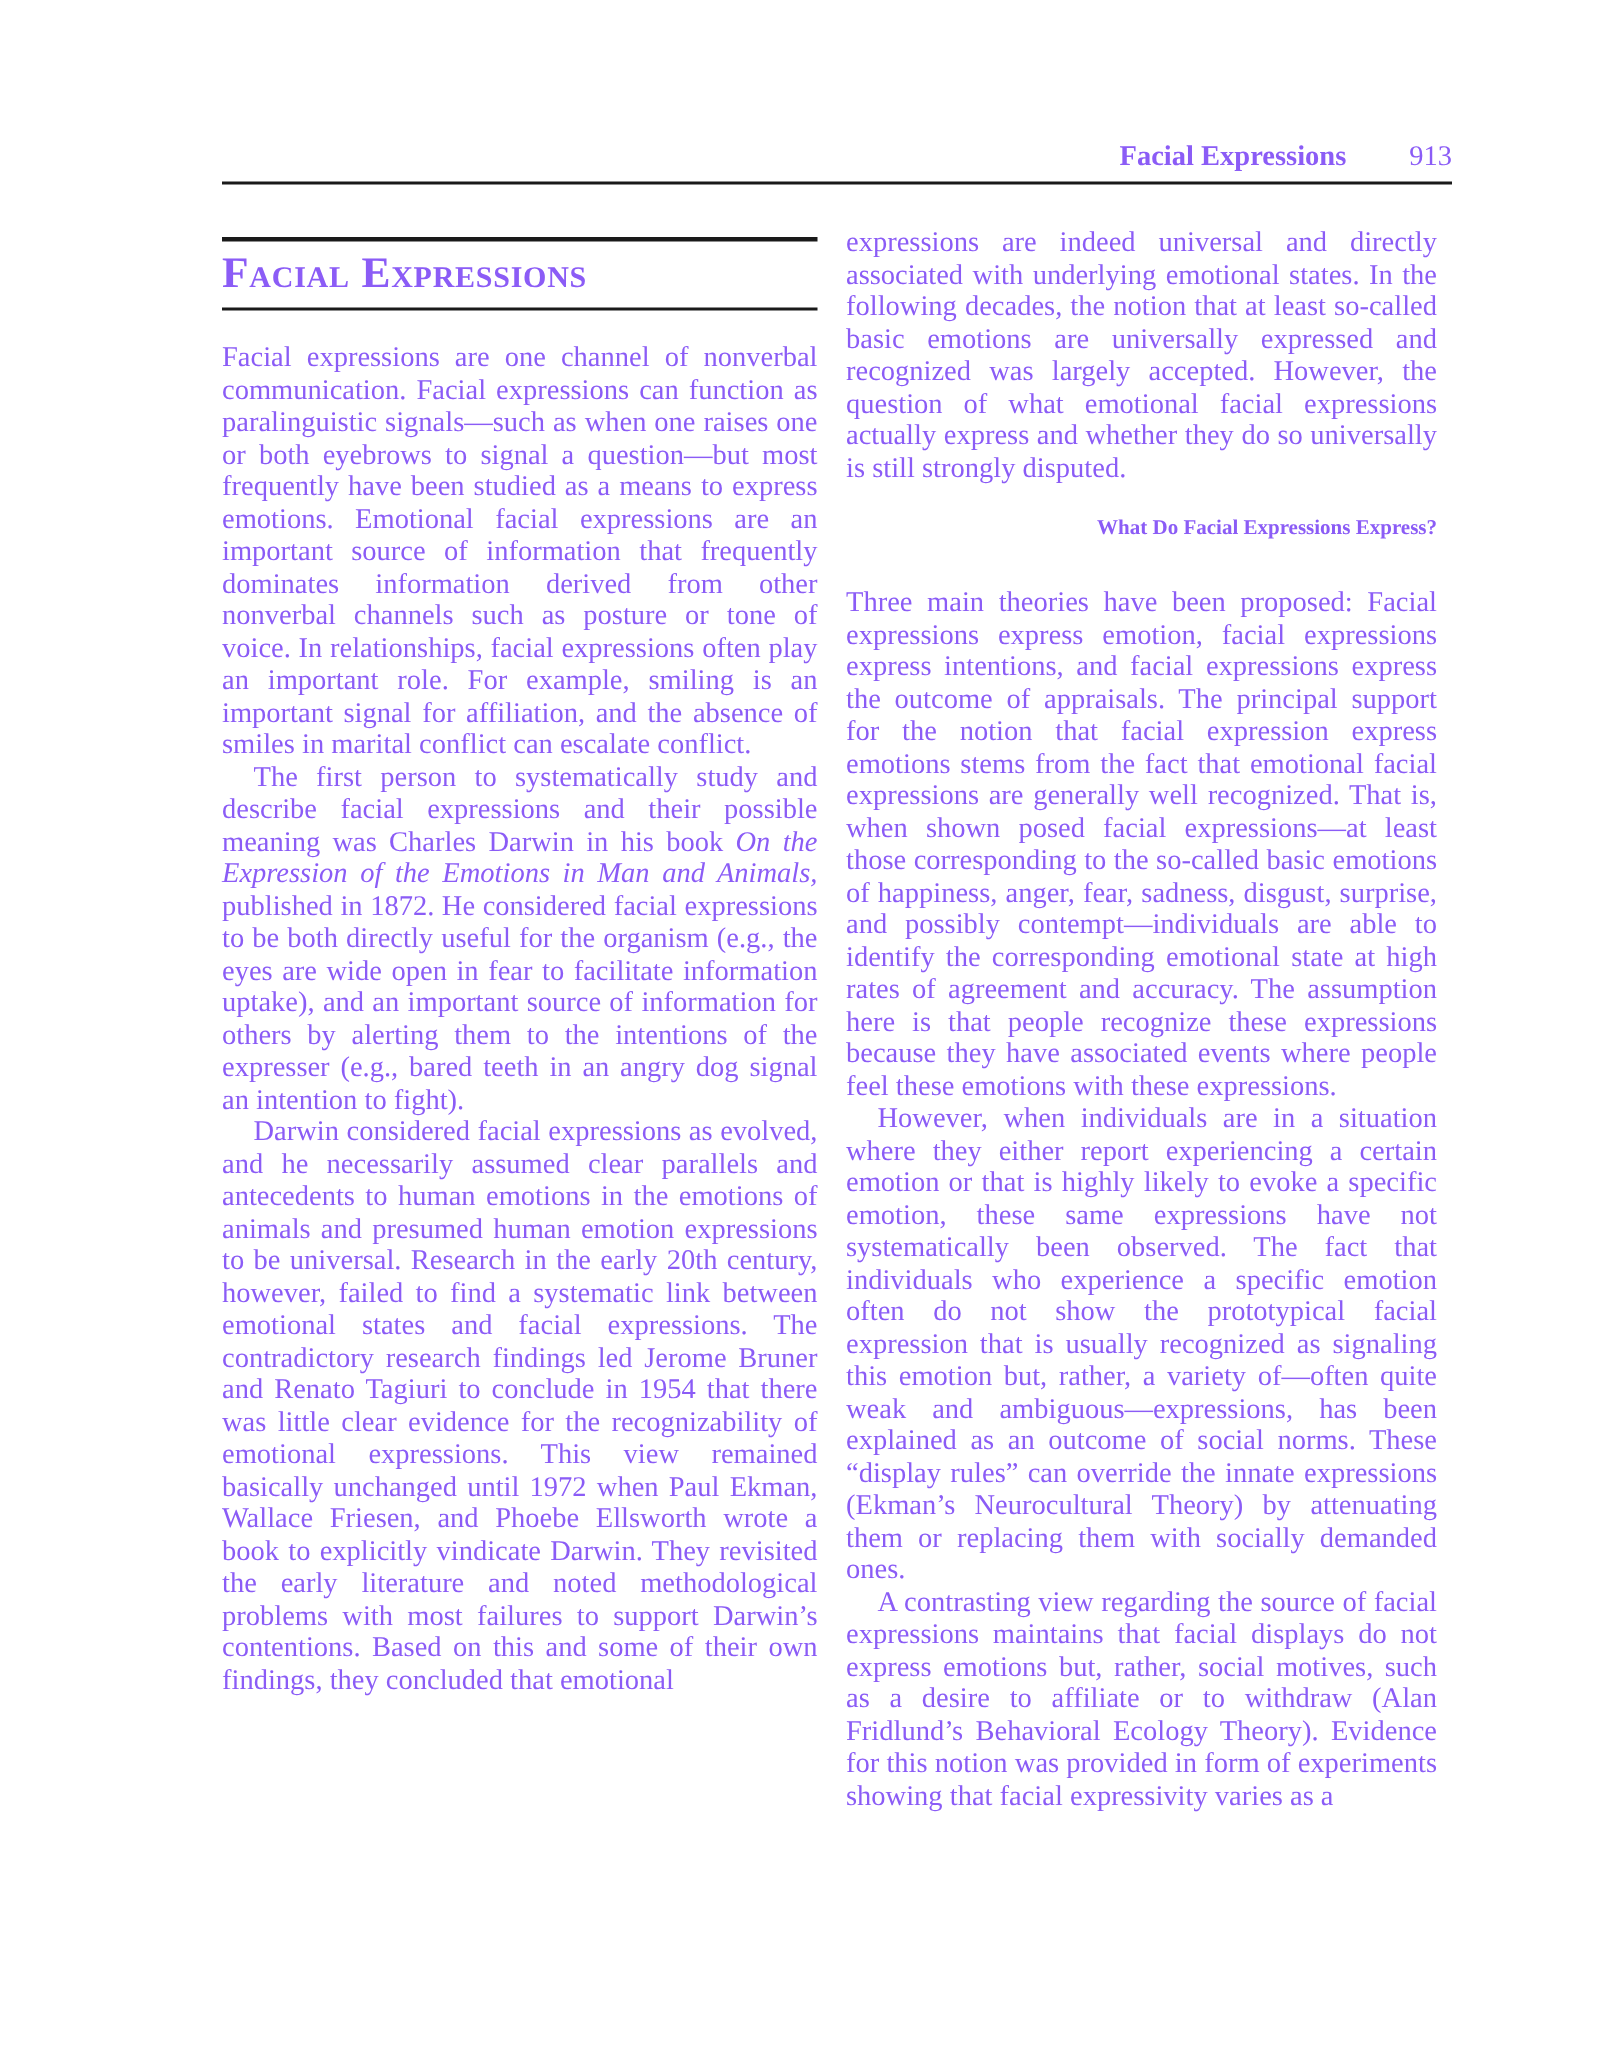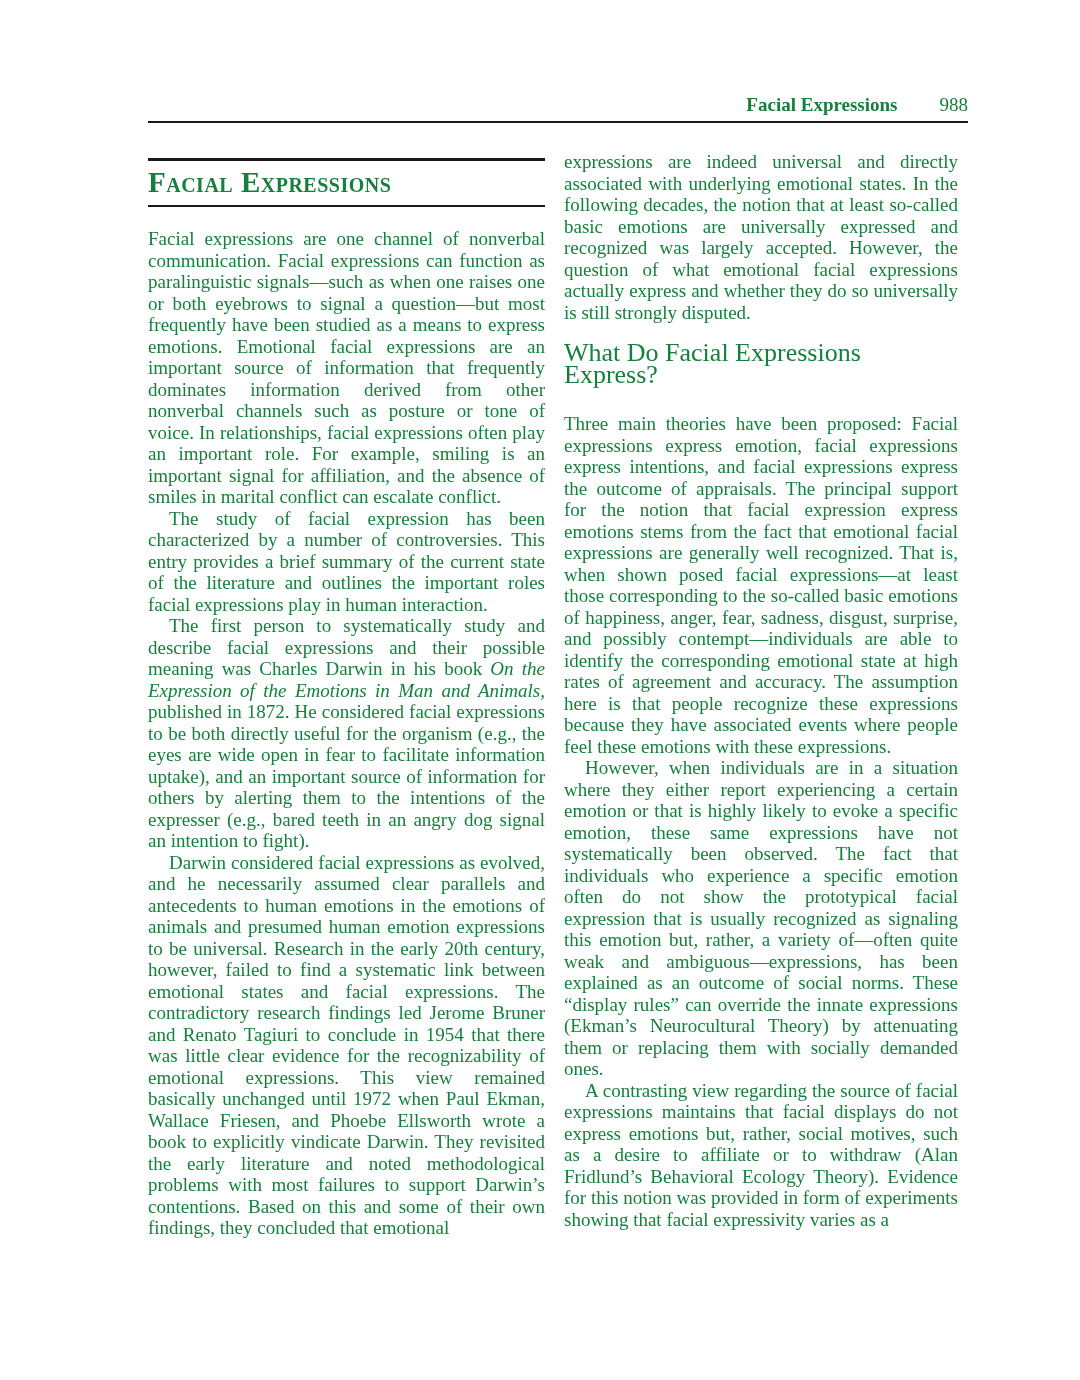--- a/index.html
+++ b/index.html
@@ -1,21 +1,21 @@
 <!DOCTYPE html>
 <html lang="en"><head>
 <meta charset="utf-8">
 <style>
   html,body{margin:0;padding:0;background:#e8e8e8;}
   .page{
     position:relative;
     width:1080px;height:1380px;
     background:#ffffff;
     font-family:"Liberation Serif","DejaVu Serif",serif;
-    color:#15803d;
+    color:#8b5cf6;
     overflow:hidden;
   }
   
   .running-header{
     position:absolute;
     left:148px;top:94px;width:820px;
     display:flex;justify-content:flex-end;align-items:baseline;
     gap:42px;
     font-size:19px;line-height:22px;
     border-bottom:2px solid #1a1a1a;
@@ -48,44 +48,43 @@
     font-size:29px;
     line-height:30px;
     letter-spacing:0.5px;
   }
 
   .para{margin:0;}
   .para.indent{text-indent:21px;}
   .italic{font-style:italic;font-family:Liberation Serif, serif;}
 
   .section-heading{
-    font-weight:400;
-    font-size:26px;
+    font-weight:700;
+    font-size:14px;
     line-height:22px;
-    text-align:left;
+    text-align:right;
     margin:19px 0 27px 0;
   }
 </style>
 </head>
 <body>
 
 <div class="page">
 
   <div class="running-header">
     <span class="running-head-title">Facial Expressions</span>
-    <span class="page-number">988</span>
+    <span class="page-number">913</span>
   </div>
 
   <div class="column left-column">
     <div class="title-block">
       <span class="article-title">Facial Expressions</span>
     </div>
     <div>
         <p class="para"><span>Facial expressions are one channel of nonverbal communication. Facial expressions can function as paralinguistic signals—such as when one raises one or both eyebrows to signal a question—but most frequently have been studied as a means to express emotions. Emotional facial expressions are an important source of information that frequently dominates information derived from other nonverbal channels such as posture or tone of voice. In relationships, facial expressions often play an important role. For example, smiling is an important signal for affiliation, and the absence of smiles in marital conflict can escalate conflict.</span></p>
-        <p class="para indent"><span>The study of facial expression has been characterized by a number of controversies. This entry provides a brief summary of the current state of the literature and outlines the important roles facial expressions play in human interaction.</span></p>
         <p class="para indent"><span>The first person to systematically study and describe facial expressions and their possible meaning was Charles Darwin in his book </span><span class="italic">On the Expression of the Emotions in Man and Animals,</span><span> published in 1872. He considered facial expressions to be both directly useful for the organism (e.g., the eyes are wide open in fear to facilitate information uptake), and an important source of information for others by alerting them to the intentions of the expresser (e.g., bared teeth in an angry dog signal an intention to fight).</span></p>
         <p class="para indent"><span>Darwin considered facial expressions as evolved, and he necessarily assumed clear parallels and antecedents to human emotions in the emotions of animals and presumed human emotion expressions to be universal. Research in the early 20th century, however, failed to find a systematic link between emotional states and facial expressions. The contradictory research findings led Jerome Bruner and Renato Tagiuri to conclude in 1954 that there was little clear evidence for the recognizability of emotional expressions. This view remained basically unchanged until 1972 when Paul Ekman, Wallace Friesen, and Phoebe Ellsworth wrote a book to explicitly vindicate Darwin. They revisited the early literature and noted methodological problems with most failures to support Darwin’s contentions. Based on this and some of their own findings, they concluded that emotional</span></p>
       </div>
   </div>
 
   <div class="column right-column">
     <div>
         <p class="para"><span>expressions are indeed universal and directly associated with underlying emotional states. In the following decades, the notion that at least so-called basic emotions are universally expressed and recognized was largely accepted. However, the question of what emotional facial expressions actually express and whether they do so universally is still strongly disputed.</span></p>
       </div>
     <h2 class="section-heading">What Do Facial Expressions Express?</h2>

